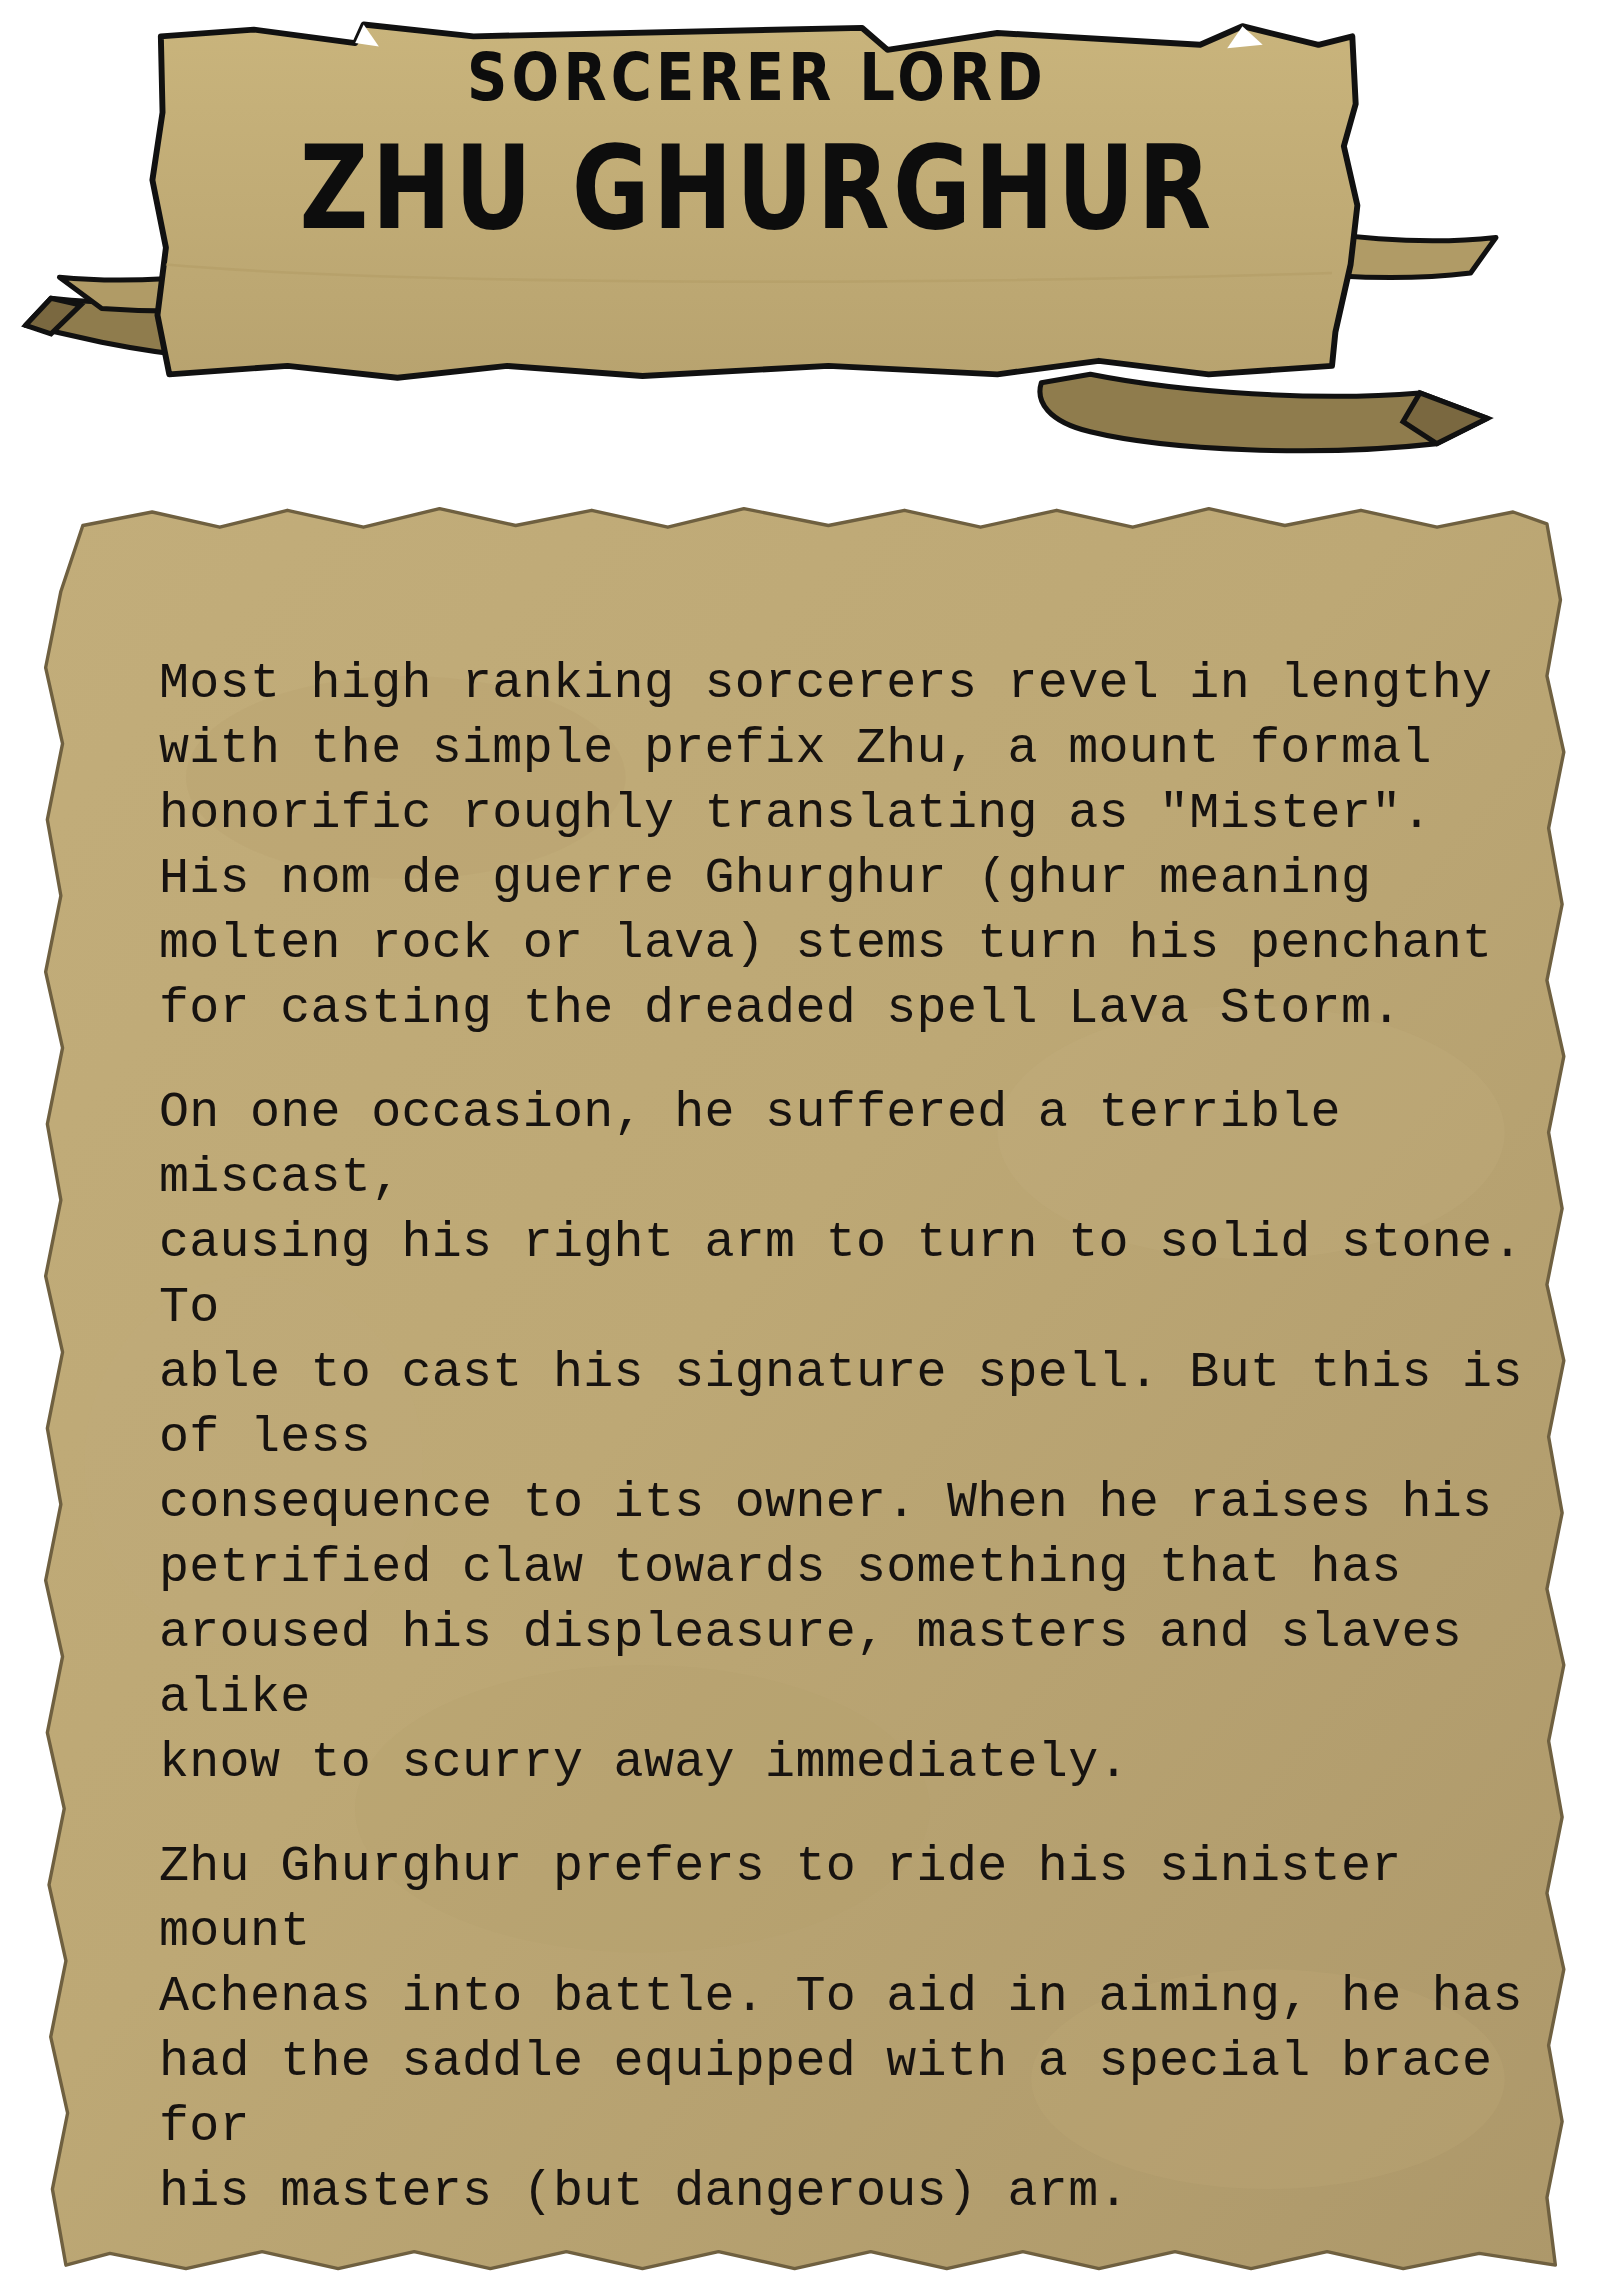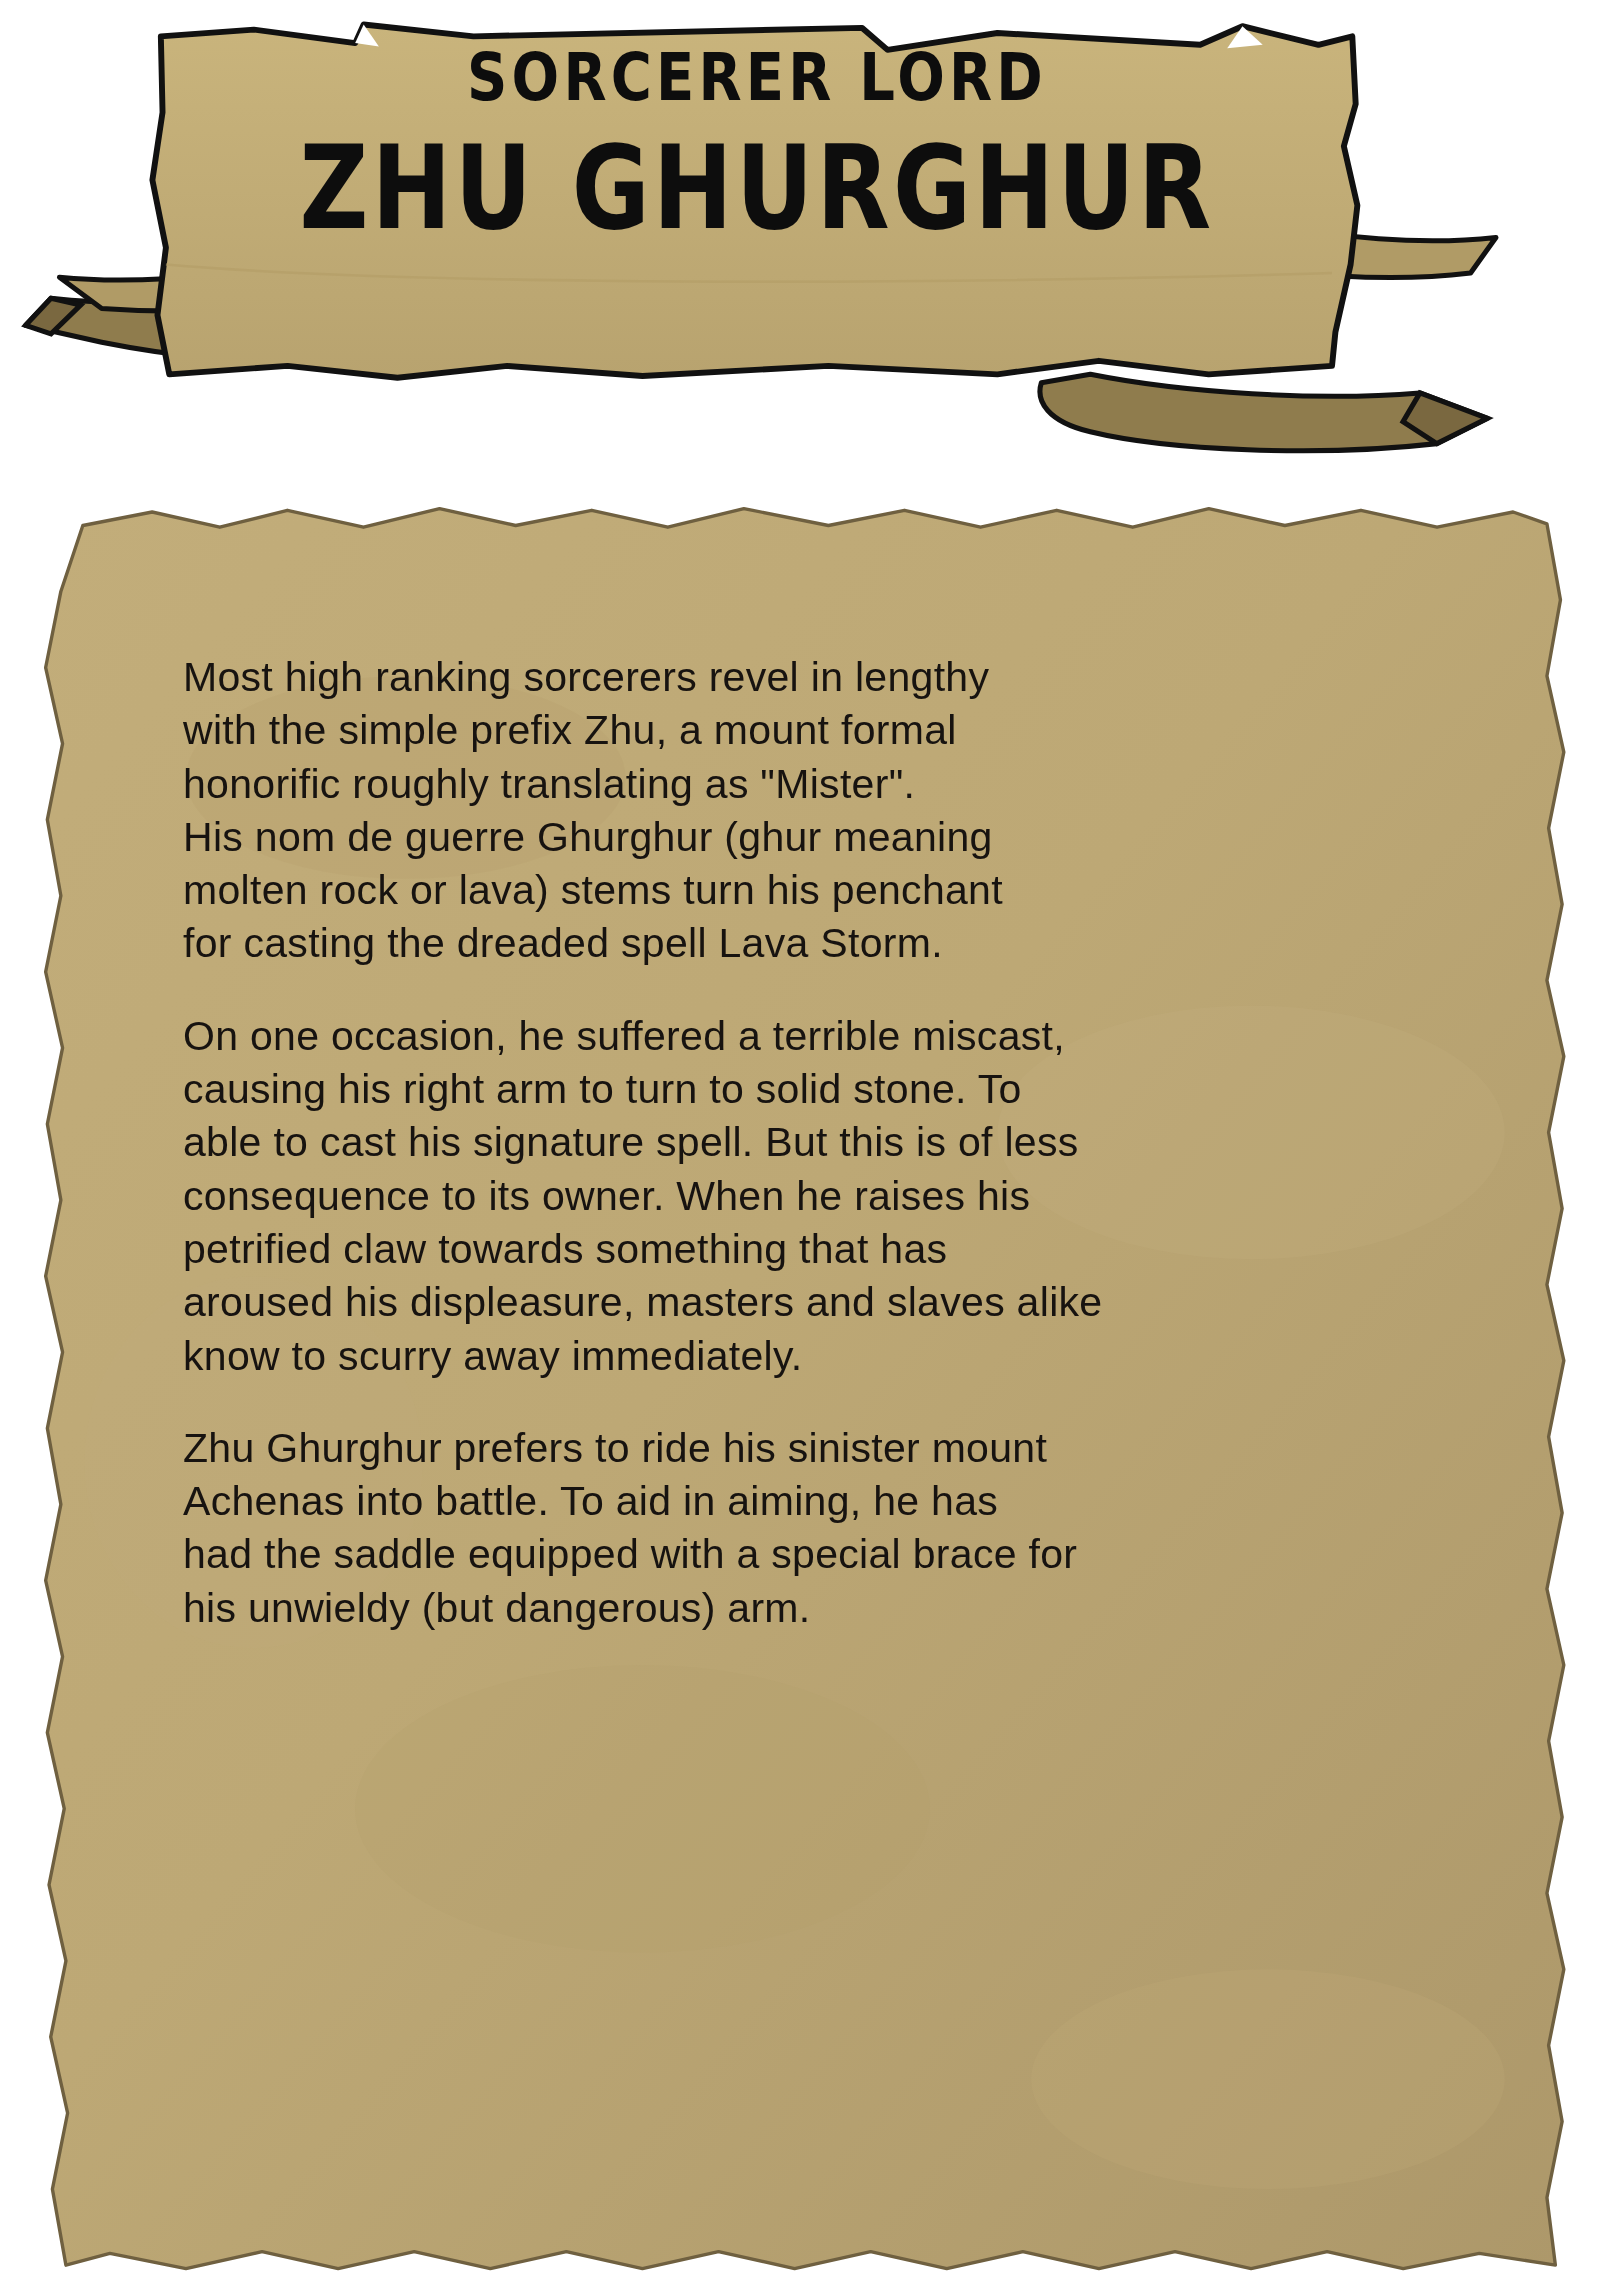--- a/index.html
+++ b/index.html
@@ -71,24 +71,23 @@
     position: absolute;
     left: 0;
     top: 0;
   }
   #body-text {
     position: absolute;
     left: 159px;
     top: 161px;
     width: 1369px;
     color: #171310;
-    font-family: Liberation Sans, sans-serif;
-    font-size: 41px;
+    font-family: Liberation Mono, monospace;
+    font-size: 50px;
     line-height: 1.30;
-    margin-left: 24px;
   }
   #body-text p {
     margin: 0 0 39px 0;
     letter-spacing: 0.3px;
   }
   #body-text p:last-child { margin-bottom: 0; }
   .tline { display: block; }
 </style>
 </head>
 <body>
@@ -183,17 +182,17 @@
       <span class="tline">able to cast his signature spell. But this is of less</span>
       <span class="tline">consequence to its owner. When he raises his</span>
       <span class="tline">petrified claw towards something that has</span>
       <span class="tline">aroused his displeasure, masters and slaves alike</span>
       <span class="tline">know to scurry away immediately.</span>
     </p>
     <p>
       <span class="tline">Zhu Ghurghur prefers to ride his sinister mount</span>
       <span class="tline">Achenas into battle. To aid in aiming, he has</span>
       <span class="tline">had the saddle equipped with a special brace for</span>
-      <span class="tline">his unwieldy (but dangerous) arm.</span>
+      <span class="tline">his masters (but dangerous) arm.</span>
     </p>
   </div>
 </div>
 
 
 </body></html>

